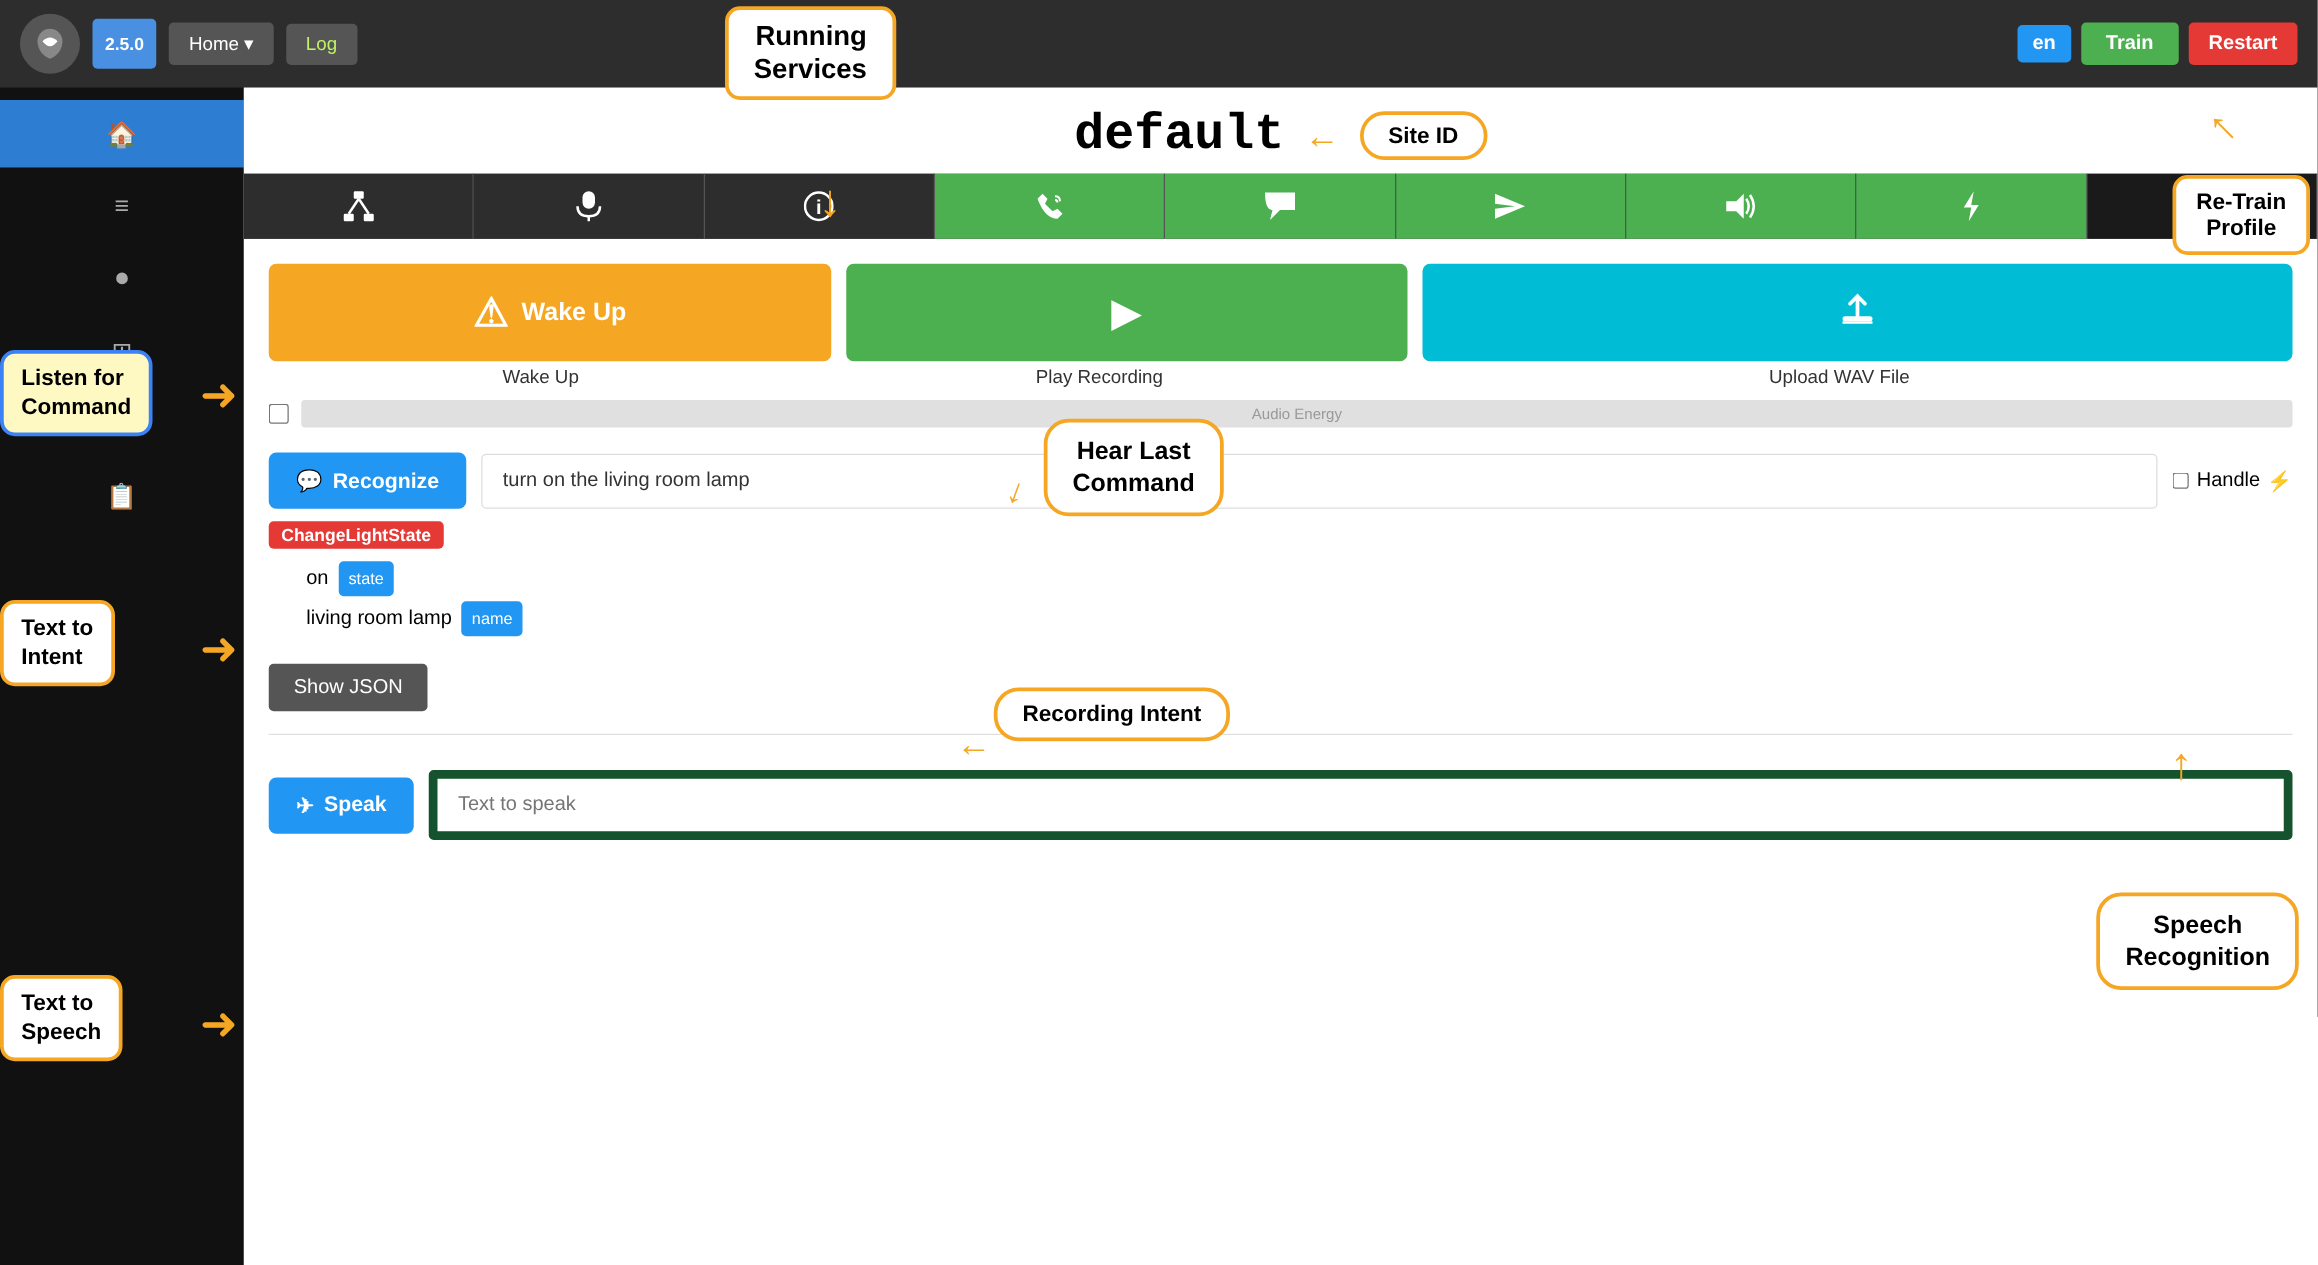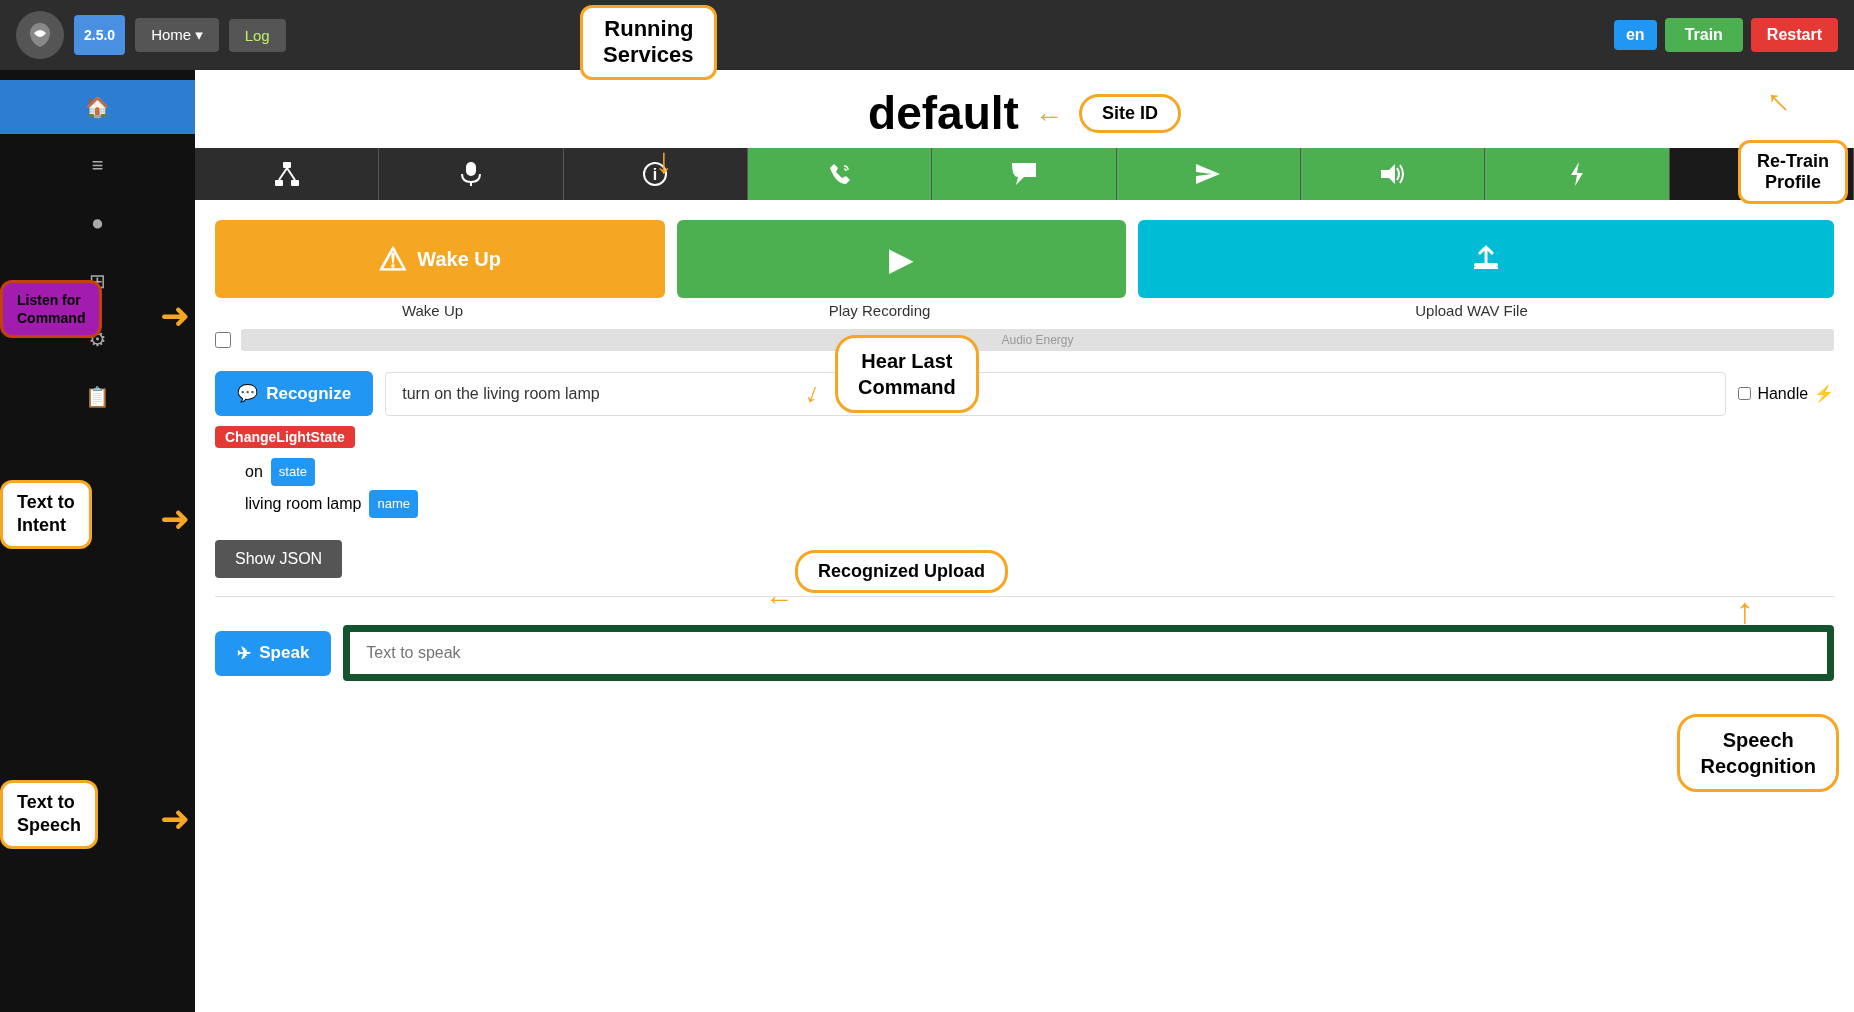--- a/index.html
+++ b/index.html
@@ -32,21 +32,21 @@
       font-weight: bold;
     }
     .nav-btn {
       background: #555;
       color: white;
       border: none;
       padding: 8px 16px;
       border-radius: 4px;
       font-size: 15px;
       cursor: pointer;
-      display: flex; gap: 4px;
+      display: flex; align-items: center; gap: 4px;
     }
     .log-btn {
       background: #555;
       color: #bef264;
       border: none;
       padding: 8px 16px;
       border-radius: 4px;
       font-size: 15px;
       cursor: pointer;
     }
@@ -132,25 +132,25 @@
       flex-direction: column;
       padding: 10px 0;
       gap: 4px;
     }
 
     
     .annotation-listen {
       position: absolute;
       left: 0px;
       top: 220px;
-      background: #a21caf;
-      border: 3px solid #c2410c;
+      background: #fef9c3;
+      border: 3px solid #3b82f6;
       border-radius: 12px;
       padding: 8px 14px;
-      font-size: 14px;
+      font-size: 18px;
       font-weight: bold;
       line-height: 1.3;
       z-index: 20;
     }
     .annotation-text-intent {
       position: absolute;
       left: 0px;
       top: 450px;
       background: white;
       border: 3px solid #f5a623;
@@ -200,22 +200,23 @@
     
     .site-id-row {
       display: flex;
       align-items: center;
       justify-content: center;
       padding: 16px 0 8px 0;
       gap: 16px;
       position: relative;
     }
     .site-id-title {
-      font-size: 46px;
-      font-weight: bold;
+      font-size: 40px;
+      font-weight: bold;
+      font-family: Liberation Mono, monospace;
     }
     .site-id-annotation {
       background: white;
       border: 3px solid #f5a623;
       border-radius: 20px;
       padding: 6px 20px;
       font-size: 18px;
       font-weight: bold;
     }
     .site-id-arrow {
@@ -690,21 +691,21 @@
           <span class="slot-badge-state">state</span>
         </li>
         <li>
           <span>living room lamp</span>
           <span class="slot-badge-name">name</span>
         </li>
       </ul>
 
       
       <div class="annotation-recognized-intent" style="position:absolute; left:600px; top:480px; z-index:50;">
-        <span>Recognized Upload</span>
+        <span>Recording Intent</span>
       </div>
       
       <div style="position:absolute; left:570px; top:510px; z-index:50; color:#f5a623; font-size:28px;">←</div>
     </div>
 
     <div class="show-json-section">
       <button class="btn-show-json">Show JSON</button>
     </div>
 
     <hr class="section-divider">

